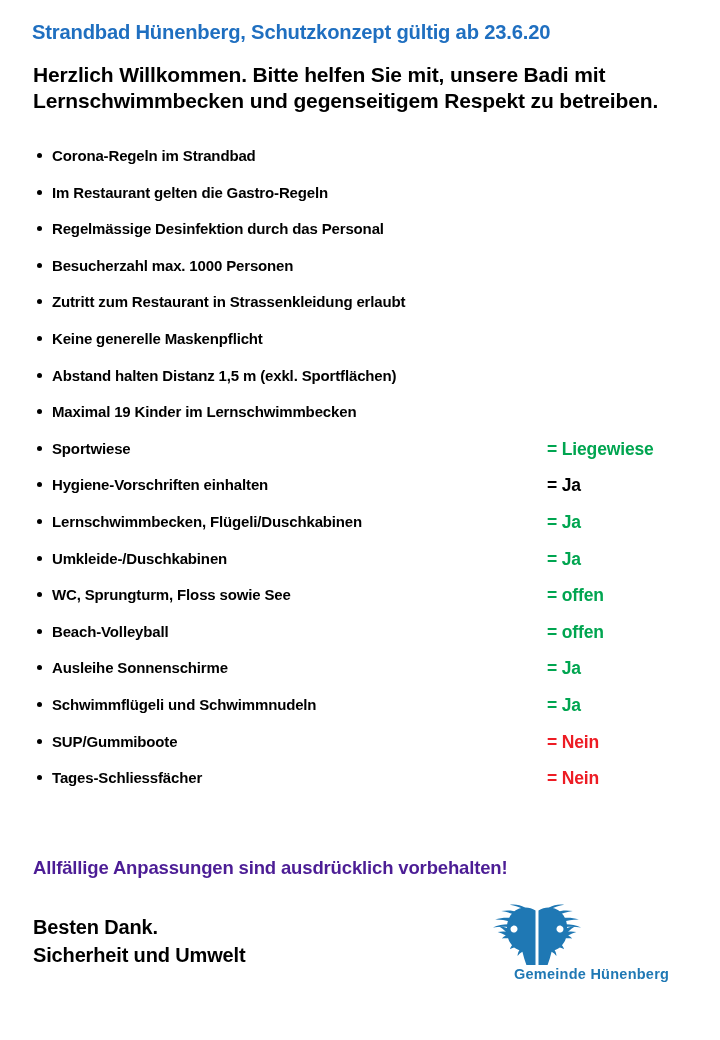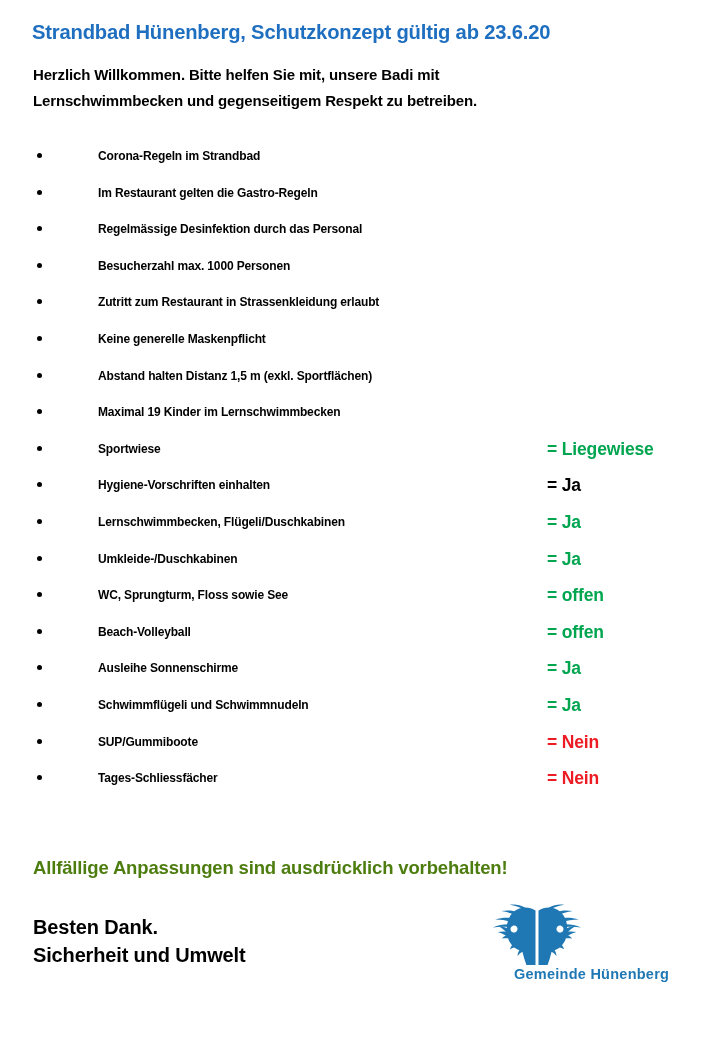--- a/index.html
+++ b/index.html
@@ -38,21 +38,21 @@
     transform: scaleX(0.985);
     transform-origin: left center;
   }
 
   
   .intro {
     position: absolute;
     left: 33px;
     top: 62px;
     width: 600px;
-    font-size: 15px;
+    font-size: 21px;
     font-weight: bold;
     color: #000000;
     line-height: 26px;
     letter-spacing: -0.15px;
   }
   .intro .line { display: block; white-space: nowrap; }
 
   
   .bullet-list {
     position: absolute;
@@ -75,27 +75,26 @@
     top: 8px;
     width: 5px;
     height: 5px;
     border-radius: 50%;
     background: #000000;
   }
   .bullet-label {
     position: absolute;
     left: 19px;
     top: 0;
-    font-size: 12px;
+    font-size: 15px;
     font-weight: bold;
     color: #000000;
     letter-spacing: -0.15px;
     white-space: nowrap;
     line-height: 22px;
-    margin-left: 46px;
   }
   .bullet-value {
     position: absolute;
     left: 514px;
     top: 0;
     font-size: 17.5px;
     font-weight: bold;
     letter-spacing: -0.15px;
     white-space: nowrap;
     line-height: 22px;
@@ -104,21 +103,21 @@
   .val-red    { color: #ED1C24; }
   .val-black  { color: #000000; }
 
   
   .notice {
     position: absolute;
     left: 33px;
     top: 857px;
     font-size: 18.5px;
     font-weight: bold;
-    color: #4d7c0f;
+    color: #4c1d95;
     letter-spacing: -0.15px;
     white-space: nowrap;
   }
 
   
   .signoff {
     position: absolute;
     left: 33px;
     top: 913px;
     font-size: 20px;

